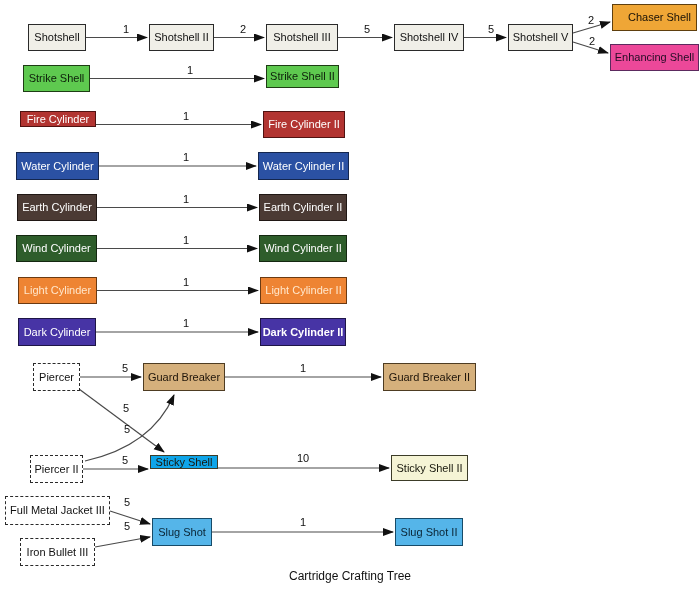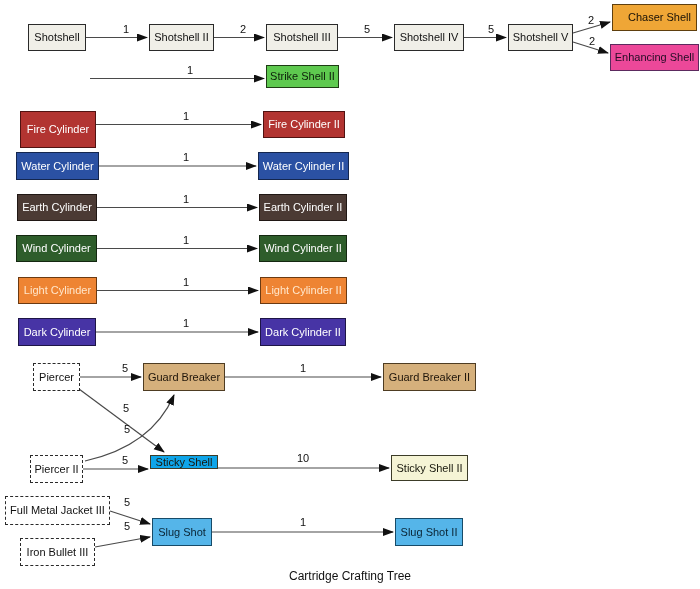--- a/index.html
+++ b/index.html
@@ -76,33 +76,34 @@
       <text x="303" y="526" class="edge-label">1</text>
     </svg>
   <div id="node-layer">
       <div class="node" style="left: 28px; top: 24px; width: 58px; height: 27px; background: rgb(240, 239, 232); color: rgb(17, 17, 17); border: 1px solid rgb(42, 42, 42);">Shotshell</div>
       <div class="node" style="left: 149px; top: 24px; width: 65px; height: 27px; background: rgb(240, 239, 232); color: rgb(17, 17, 17); border: 1px solid rgb(42, 42, 42);">Shotshell II</div>
       <div class="node" style="left: 266px; top: 24px; width: 72px; height: 27px; background: rgb(240, 239, 232); color: rgb(17, 17, 17); border: 1px solid rgb(42, 42, 42);">Shotshell III</div>
       <div class="node" style="left: 394px; top: 24px; width: 70px; height: 27px; background: rgb(240, 239, 232); color: rgb(17, 17, 17); border: 1px solid rgb(42, 42, 42);">Shotshell IV</div>
       <div class="node" style="left: 508px; top: 24px; width: 65px; height: 27px; background: rgb(240, 239, 232); color: rgb(17, 17, 17); border: 1px solid rgb(42, 42, 42);">Shotshell V</div>
       <div class="node" style="left: 612px; top: 4px; width: 85px; height: 27px; background: rgb(239, 166, 54); color: rgb(23, 16, 6); border: 1px solid rgb(95, 63, 14); padding-left: 12px;">Chaser Shell</div>
       <div class="node" style="left: 610px; top: 44px; width: 89px; height: 27px; background: #ec4899; color: rgb(35, 12, 37); border: 1px solid rgb(92, 42, 94);">Enhancing Shell</div>
+      <div class="node" style="left: 23px; top: 65px; width: 67px; height: 27px; background: rgb(94, 201, 79); color: rgb(13, 31, 10); border: 1px solid rgb(30, 61, 20);">Strike Shell</div>
       <div class="node" style="left: 266px; top: 65px; width: 73px; height: 23px; background: rgb(94, 201, 79); color: rgb(13, 31, 10); border: 1px solid rgb(30, 61, 20);">Strike Shell II</div>
-      <div class="node" style="left: 20px; top: 111px; width: 76px; height: 37px; background: rgb(178, 52, 49); color: rgb(255, 255, 255); border: 1px solid rgb(81, 18, 17);">Fire Cylinder</div>
+      <div class="node" style="left: 20px; top: 111px; width: 76px; height: 16px; background: rgb(178, 52, 49); color: rgb(255, 255, 255); border: 1px solid rgb(81, 18, 17);">Fire Cylinder</div>
       <div class="node" style="left: 263px; top: 111px; width: 82px; height: 27px; background: rgb(178, 52, 49); color: rgb(255, 255, 255); border: 1px solid rgb(81, 18, 17);">Fire Cylinder II</div>
       <div class="node" style="left: 16px; top: 152px; width: 83px; height: 28px; background: rgb(43, 81, 163); color: rgb(255, 255, 255); border: 1px solid rgb(20, 38, 78);">Water Cylinder</div>
       <div class="node" style="left: 258px; top: 152px; width: 91px; height: 28px; background: rgb(43, 81, 163); color: rgb(255, 255, 255); border: 1px solid rgb(20, 38, 78);">Water Cylinder II</div>
       <div class="node" style="left: 17px; top: 194px; width: 80px; height: 27px; background: rgb(75, 58, 52); color: rgb(255, 255, 255); border: 1px solid rgb(32, 23, 20);">Earth Cylinder</div>
       <div class="node" style="left: 259px; top: 194px; width: 88px; height: 27px; background: rgb(75, 58, 52); color: rgb(255, 255, 255); border: 1px solid rgb(32, 23, 20);">Earth Cylinder II</div>
       <div class="node" style="left: 16px; top: 235px; width: 81px; height: 27px; background: rgb(46, 93, 43); color: rgb(255, 255, 255); border: 1px solid rgb(20, 40, 17);">Wind Cylinder</div>
       <div class="node" style="left: 259px; top: 235px; width: 88px; height: 27px; background: rgb(46, 93, 43); color: rgb(255, 255, 255); border: 1px solid rgb(20, 40, 17);">Wind Cylinder II</div>
       <div class="node" style="left: 18px; top: 277px; width: 79px; height: 27px; background: rgb(238, 132, 51); color: rgb(255, 231, 204); border: 1px solid rgb(107, 58, 18);">Light Cylinder</div>
       <div class="node" style="left: 260px; top: 277px; width: 87px; height: 27px; background: rgb(238, 132, 51); color: rgb(255, 231, 204); border: 1px solid rgb(107, 58, 18);">Light Cylinder II</div>
       <div class="node" style="left: 18px; top: 318px; width: 78px; height: 28px; background: rgb(71, 52, 165); color: rgb(255, 255, 255); border: 1px solid rgb(30, 21, 71);">Dark Cylinder</div>
-      <div class="node" style="left: 260px; top: 318px; width: 86px; height: 28px; background: rgb(71, 52, 165); color: rgb(255, 255, 255); border: 1px solid rgb(30, 21, 71);">Dark Cylinder II</div>
+      <div class="node" style="left: 260px; top: 318px; width: 86px; height: 28px; background: rgb(71, 52, 165); color: rgb(255, 255, 255); border: 1px solid rgb(30, 21, 71); font-weight: bold;">Dark Cylinder II</div>
       <div class="node" style="left: 33px; top: 363px; width: 47px; height: 28px; background: rgb(255, 255, 255); color: rgb(17, 17, 17); border: 1px dashed rgb(42, 42, 42);">Piercer</div>
       <div class="node" style="left: 143px; top: 363px; width: 82px; height: 28px; background: rgb(213, 176, 124); color: rgb(31, 21, 10); border: 1px solid rgb(78, 60, 34);">Guard Breaker</div>
       <div class="node" style="left: 383px; top: 363px; width: 93px; height: 28px; background: rgb(213, 176, 124); color: rgb(31, 21, 10); border: 1px solid rgb(78, 60, 34);">Guard Breaker II</div>
       <div class="node" style="left: 30px; top: 455px; width: 53px; height: 28px; background: rgb(255, 255, 255); color: rgb(17, 17, 17); border: 1px dashed rgb(42, 42, 42);">Piercer II</div>
       <div class="node" style="left: 150px; top: 455px; width: 68px; height: 14px; background: #0ea5e9; color: rgb(24, 24, 13); border: 1px solid rgb(60, 60, 40);">Sticky Shell</div>
       <div class="node" style="left: 391px; top: 455px; width: 77px; height: 26px; background: rgb(245, 244, 213); color: rgb(24, 24, 13); border: 1px solid rgb(60, 60, 40);">Sticky Shell II</div>
       <div class="node" style="left: 5px; top: 496px; width: 105px; height: 29px; background: rgb(255, 255, 255); color: rgb(17, 17, 17); border: 1px dashed rgb(42, 42, 42);">Full Metal Jacket III</div>
       <div class="node" style="left: 20px; top: 538px; width: 75px; height: 28px; background: rgb(255, 255, 255); color: rgb(17, 17, 17); border: 1px dashed rgb(42, 42, 42);">Iron Bullet III</div>
       <div class="node" style="left: 152px; top: 518px; width: 60px; height: 28px; background: rgb(85, 181, 233); color: rgb(10, 36, 52); border: 1px solid rgb(23, 75, 104);">Slug Shot</div>
       <div class="node" style="left: 395px; top: 518px; width: 68px; height: 28px; background: rgb(85, 181, 233); color: rgb(10, 36, 52); border: 1px solid rgb(23, 75, 104);">Slug Shot II</div>

